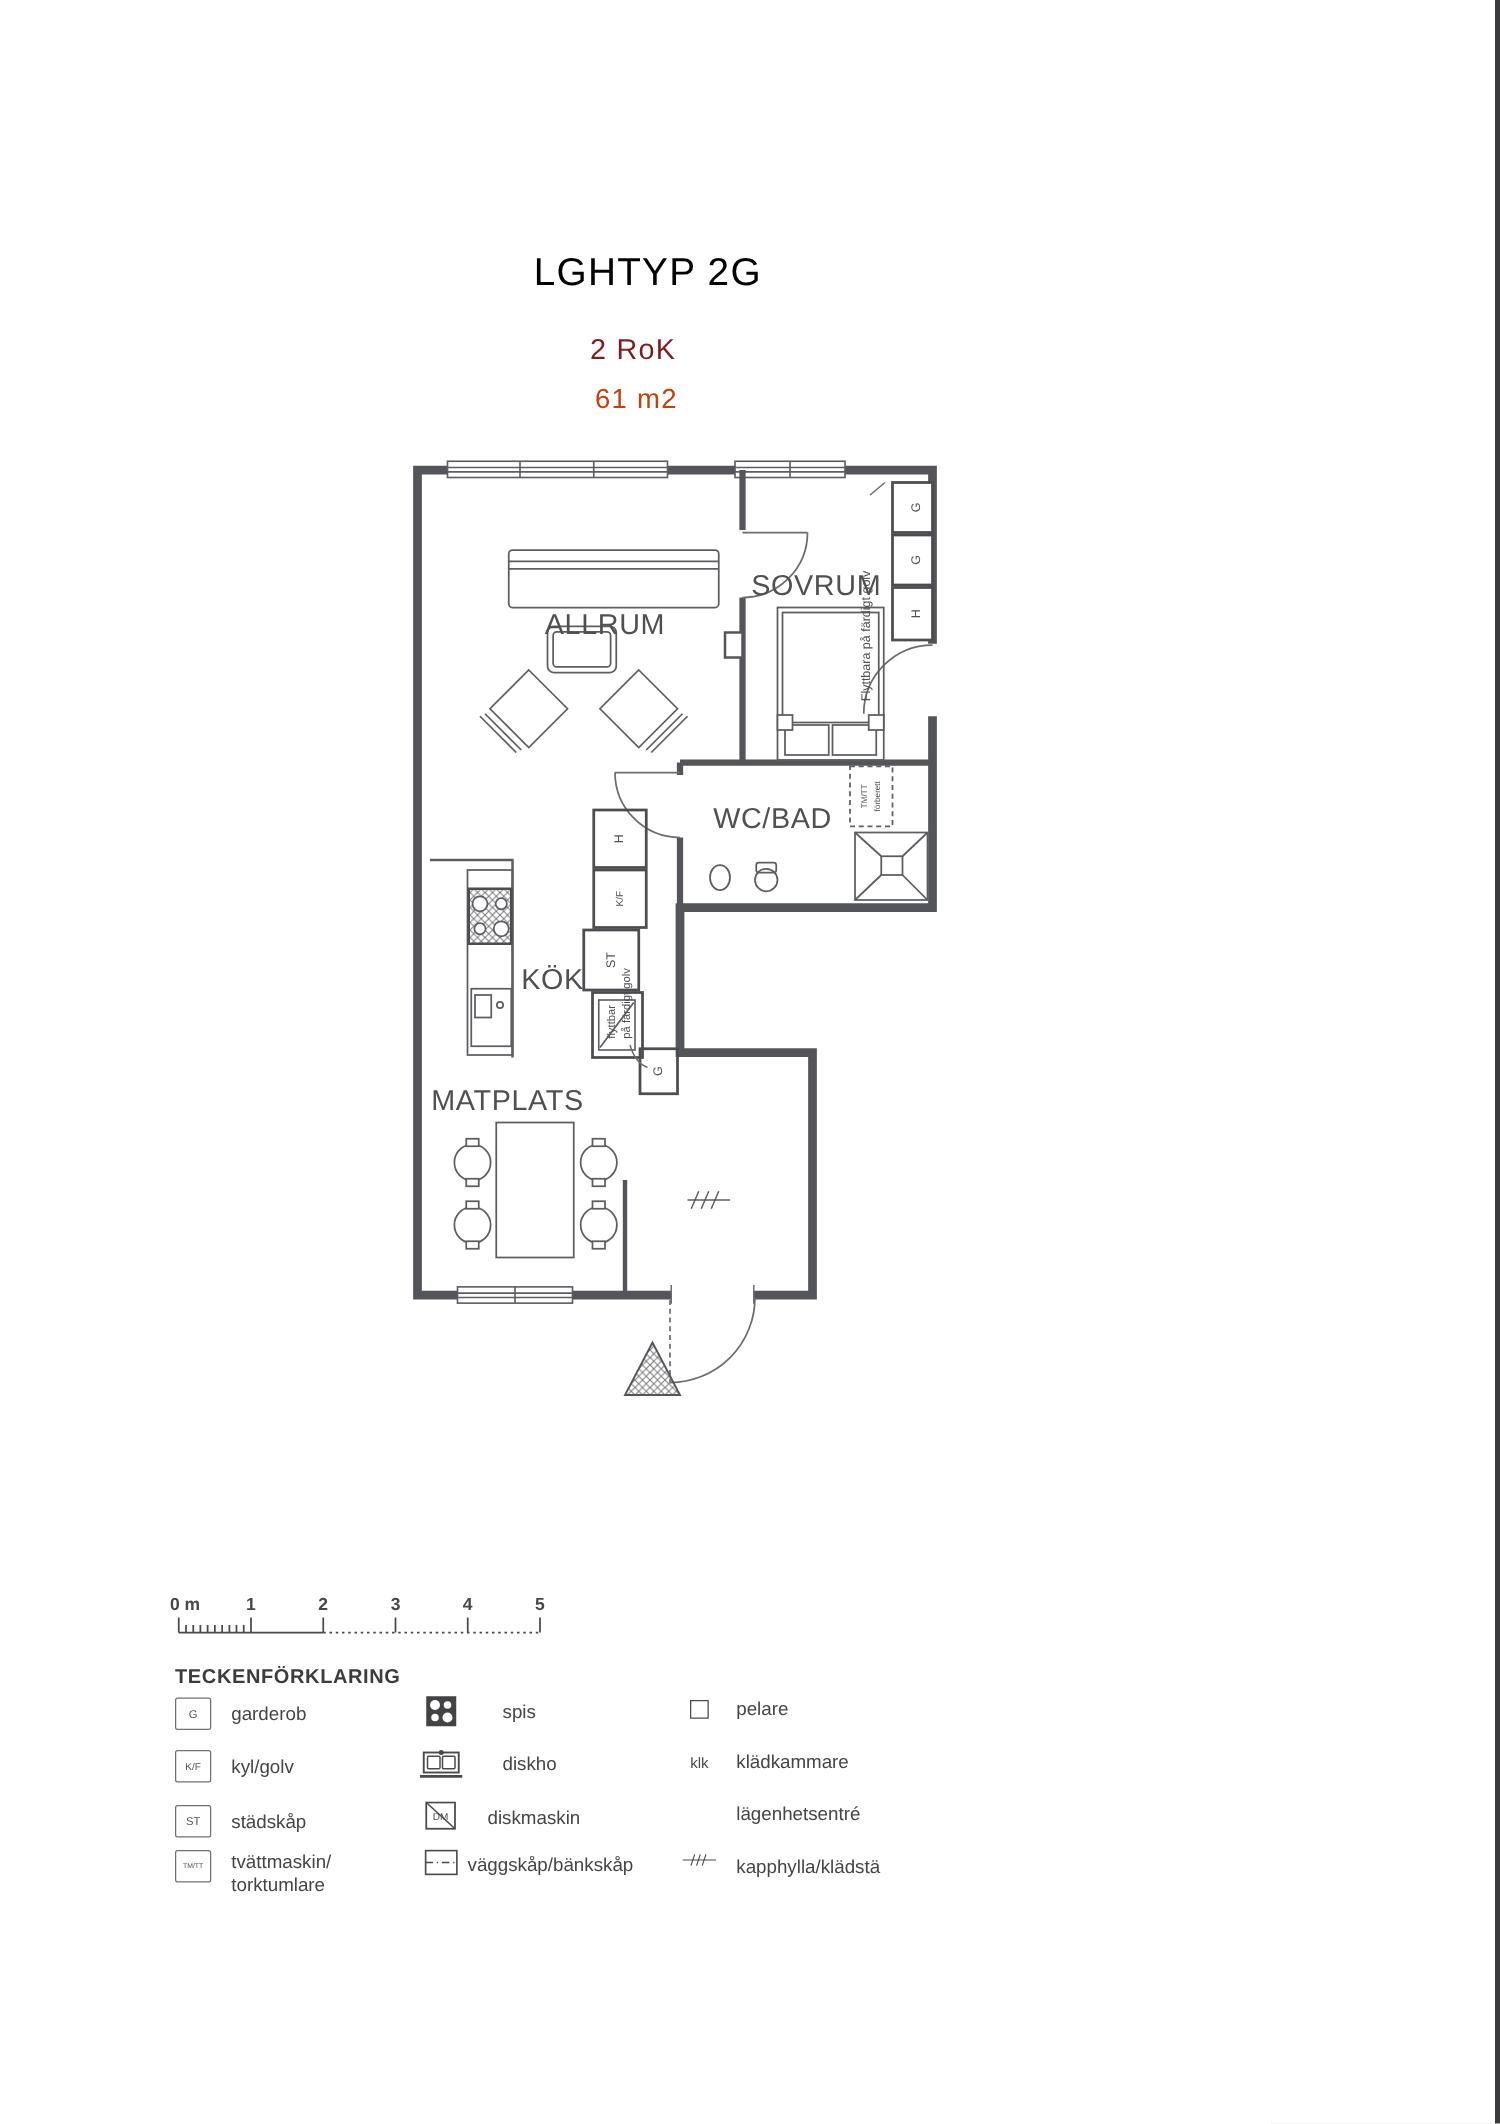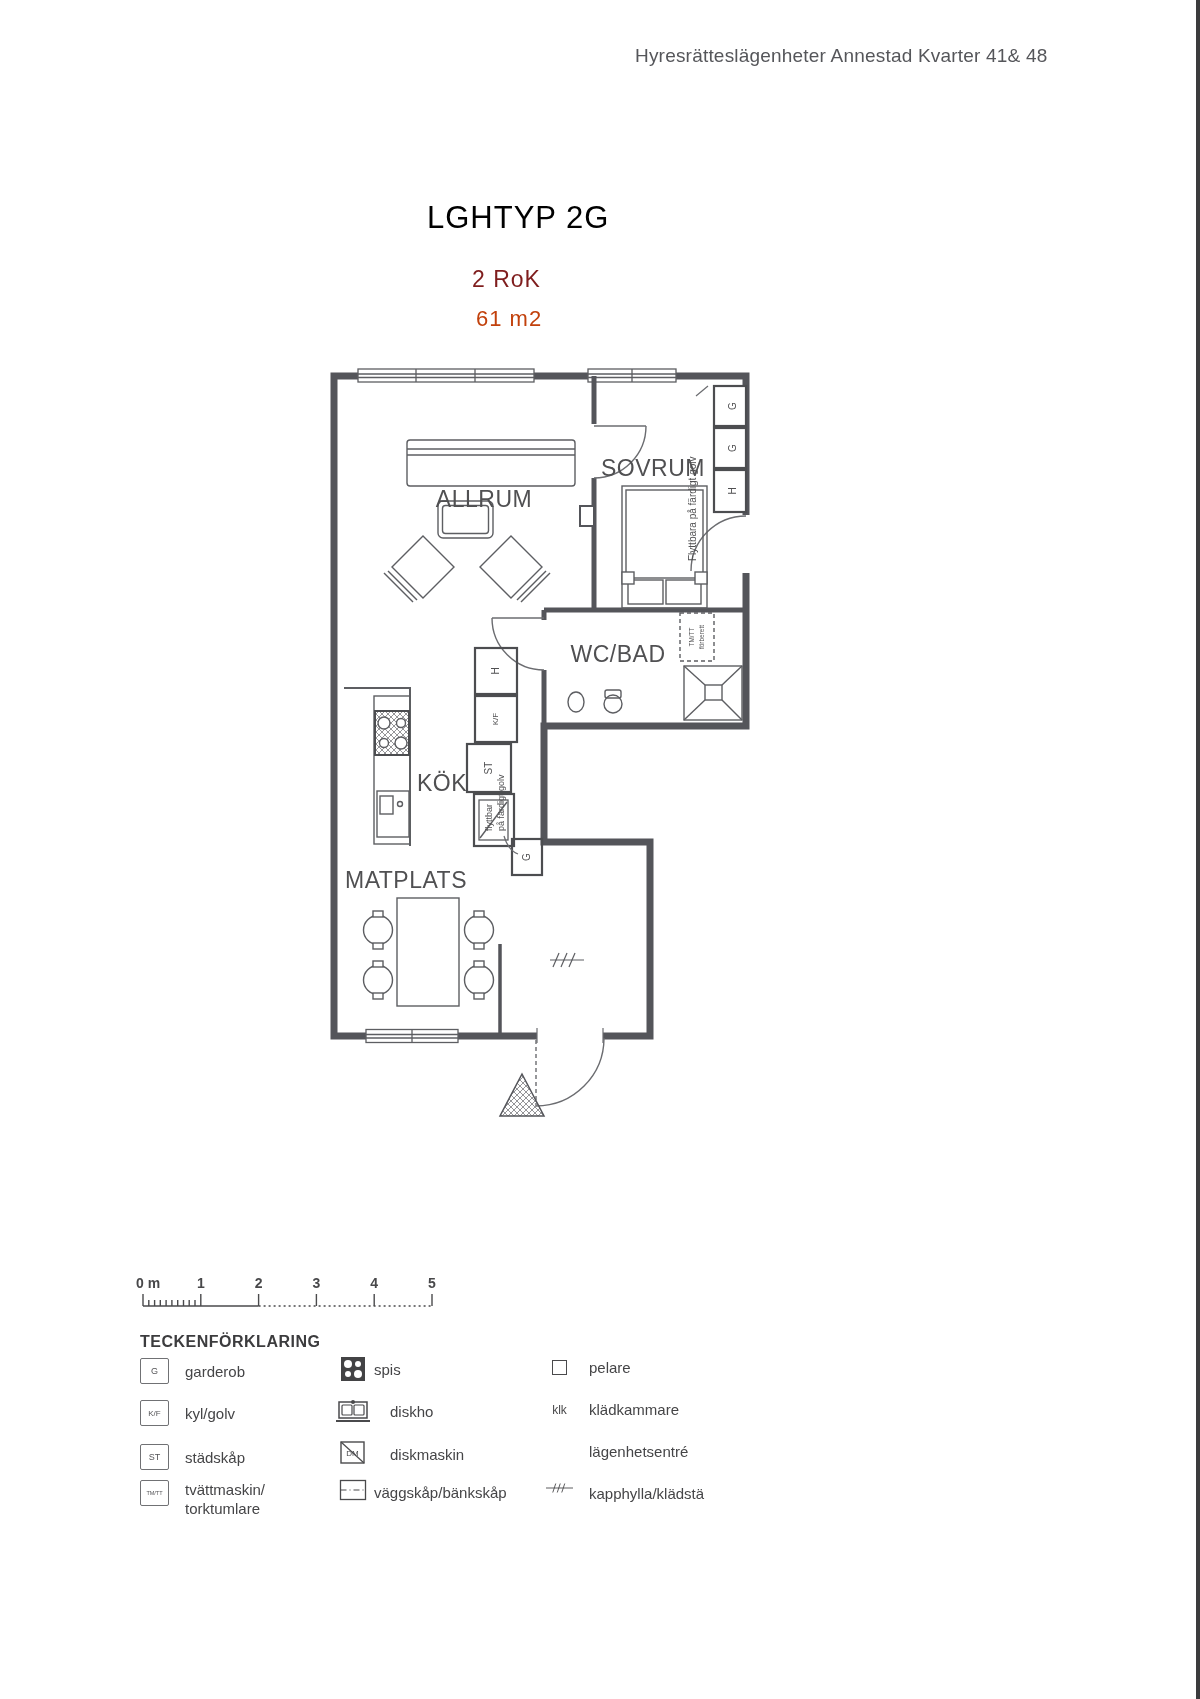--- a/index.html
+++ b/index.html
@@ -30,21 +30,20 @@
   .lspacer{display:inline-block;width:27px;flex:0 0 auto;}
   svg text{font-family:"Liberation Sans",sans-serif;}
 </style>
 </head>
 <body>
 
 <div class="page">
 
   <div class="scan-edge"></div>
 
-  <div class="hdr">Hyresrätteslägenheter Annestad  Kvarter 41&amp; 48</div>
 
   <div class="title-main">LGHTYP 2G</div>
   <div class="title-sub1">2 RoK</div>
   <div class="title-sub2">61 m2</div>
 
   <div class="planwrap">
     <svg width="445" height="765" viewBox="0 0 445 765">
       <defs>
         <pattern id="xh" width="6" height="6" patternUnits="userSpaceOnUse">
           <path d="M0,6 L6,0 M0,0 L6,6" stroke="#7a7a7d" stroke-width="0.8"></path>
@@ -268,33 +267,33 @@
   <div class="lrow" style="left:336px;top:1356px">
     <span class="licon">
       <svg width="26" height="26" viewBox="0 0 26 26">
         <rect x="1" y="1" width="24" height="24" fill="#434345"></rect>
         <circle cx="8" cy="8" r="4" fill="#ffffff"></circle>
         <circle cx="18" cy="8" r="3" fill="#ffffff"></circle>
         <circle cx="8" cy="18" r="3" fill="#ffffff"></circle>
         <circle cx="18" cy="18" r="4" fill="#ffffff"></circle>
       </svg>
     </span>
-    <span class="llabel" style="margin-left:4px">spis</span>
+    <span class="llabel" style="margin-left:32px">spis</span>
   </div>
   <div class="lrow" style="left:336px;top:1398px">
     <span class="licon">
       <svg width="34" height="26" viewBox="0 0 34 26">
         <rect x="3" y="4" width="28" height="16" fill="none" stroke="#4a4a4c" stroke-width="1.5"></rect>
         <rect x="6" y="7" width="10" height="10" rx="1" fill="none" stroke="#4a4a4c" stroke-width="1.2"></rect>
         <rect x="18" y="7" width="10" height="10" rx="1" fill="none" stroke="#4a4a4c" stroke-width="1.2"></rect>
         <circle cx="17" cy="4" r="2" fill="#4a4a4c"></circle>
         <line x1="0" y1="23" x2="34" y2="23" stroke="#4a4a4c" stroke-width="2.2"></line>
       </svg>
     </span>
-    <span class="llabel" style="margin-left:20px">diskho</span>
+    <span class="llabel" style="margin-left:32px">diskho</span>
   </div>
   <div class="lrow" style="left:336px;top:1441px">
     <span class="licon">
       <svg width="26" height="24" viewBox="0 0 26 24">
         <rect x="1" y="1" width="23" height="21" fill="none" stroke="#4a4a4c" stroke-width="1.4"></rect>
         <line x1="1" y1="1" x2="24" y2="22" stroke="#4a4a4c" stroke-width="1.2"></line>
         <text x="12.5" y="15" text-anchor="middle" font-size="8" fill="#4a4a4c">DM</text>
       </svg>
     </span>
     <span class="llabel" style="margin-left:20px">diskmaskin</span>

